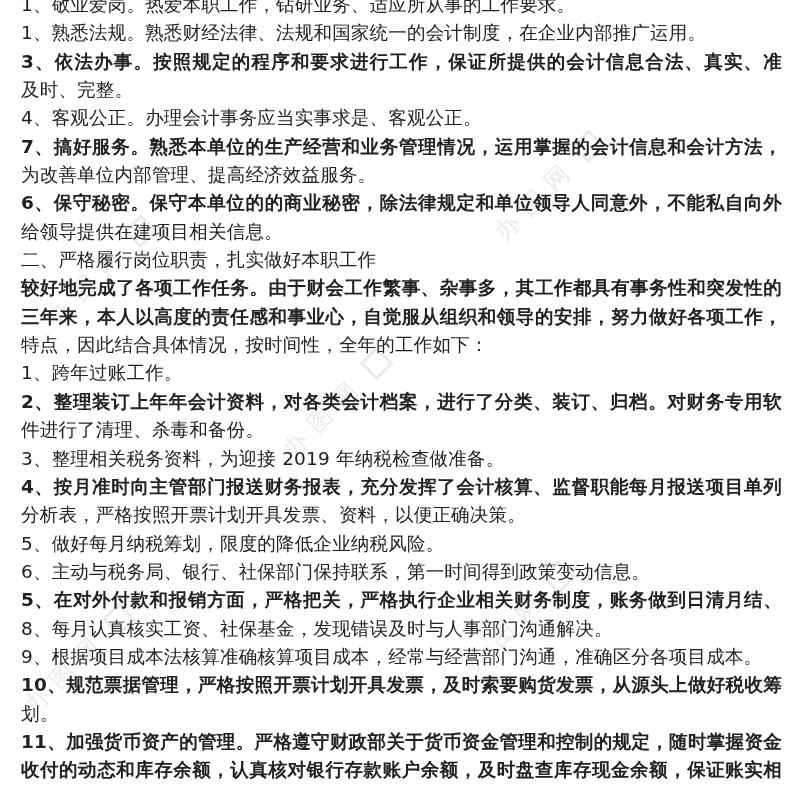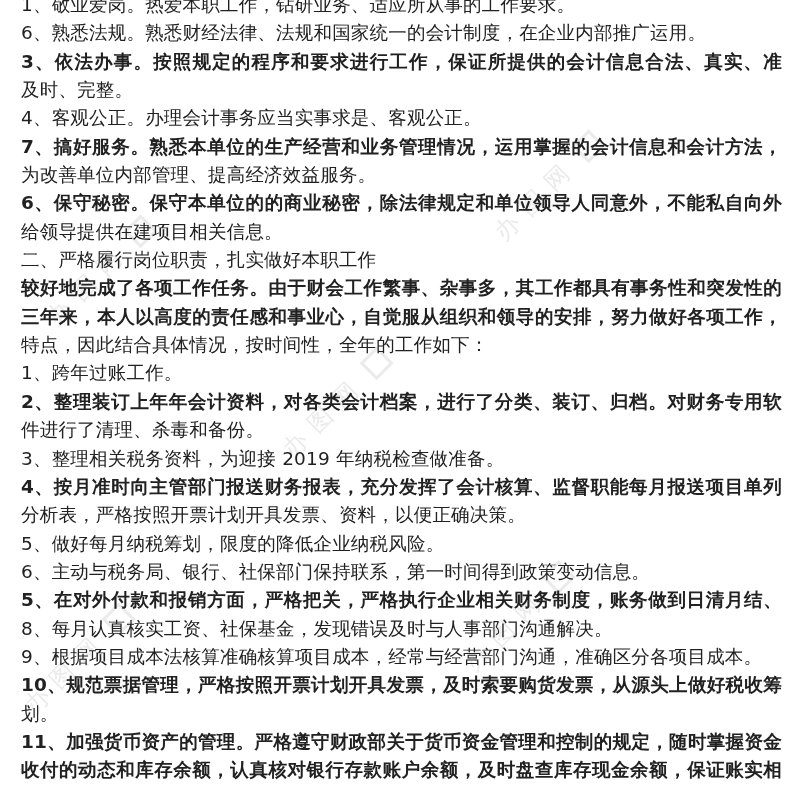--- a/index.html
+++ b/index.html
@@ -86,21 +86,21 @@
     <span>办图网</span>
     <span class="wm-logo"></span>
   </div>
   <div class="wm wm-e">
     <span>办图网</span>
     <span class="wm-logo"></span>
   </div>
 
   <div class="page">
     <div class="line">1、敬业爱岗。热爱本职工作，钻研业务、适应所从事的工作要求。</div>
-    <div class="line">6、熟悉法规。熟悉财经法律、法规和国家统一的会计制度，在企业内部推广运用。</div>
+    <div class="line">1、熟悉法规。熟悉财经法律、法规和国家统一的会计制度，在企业内部推广运用。</div>
     <div class="line just">3、依法办事。按照规定的程序和要求进行工作，保证所提供的会计信息合法、真实、准确、</div>
     <div class="line">及时、完整。</div>
     <div class="line">4、客观公正。办理会计事务应当实事求是、客观公正。</div>
     <div class="line just">7、搞好服务。熟悉本单位的生产经营和业务管理情况，运用掌握的会计信息和会计方法，</div>
     <div class="line">为改善单位内部管理、提高经济效益服务。</div>
     <div class="line just">6、保守秘密。保守本单位的的商业秘密，除法律规定和单位领导人同意外，不能私自向外</div>
     <div class="line">给领导提供在建项目相关信息。</div>
     <div class="line">二、严格履行岗位职责，扎实做好本职工作</div>
     <div class="line just">较好地完成了各项工作任务。由于财会工作繁事、杂事多，其工作都具有事务性和突发性的</div>
     <div class="line just">三年来，本人以高度的责任感和事业心，自觉服从组织和领导的安排，努力做好各项工作，</div>

